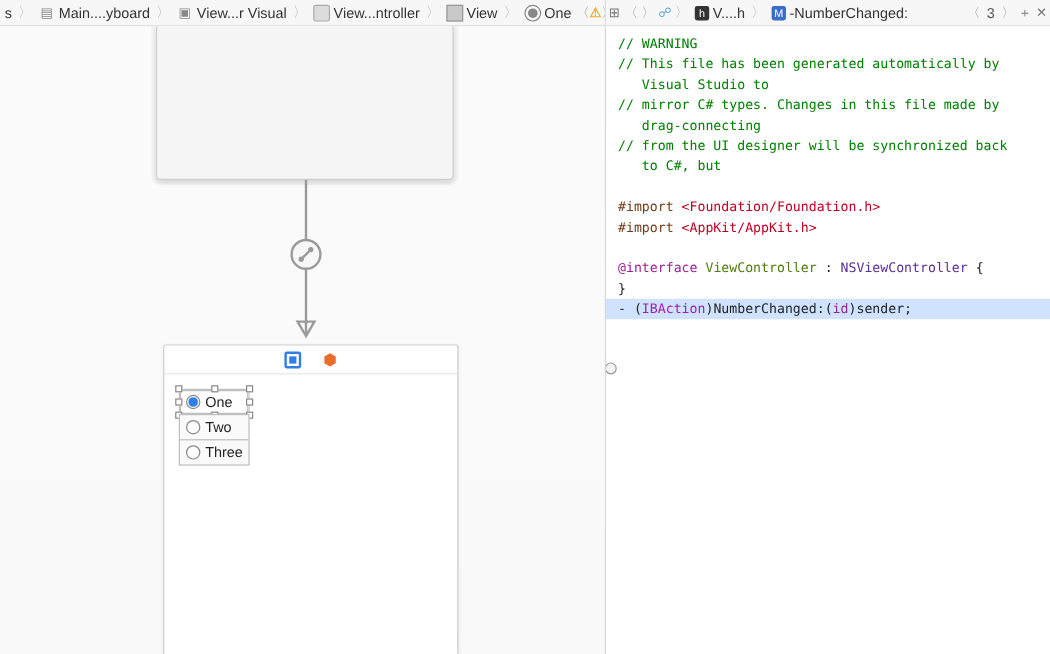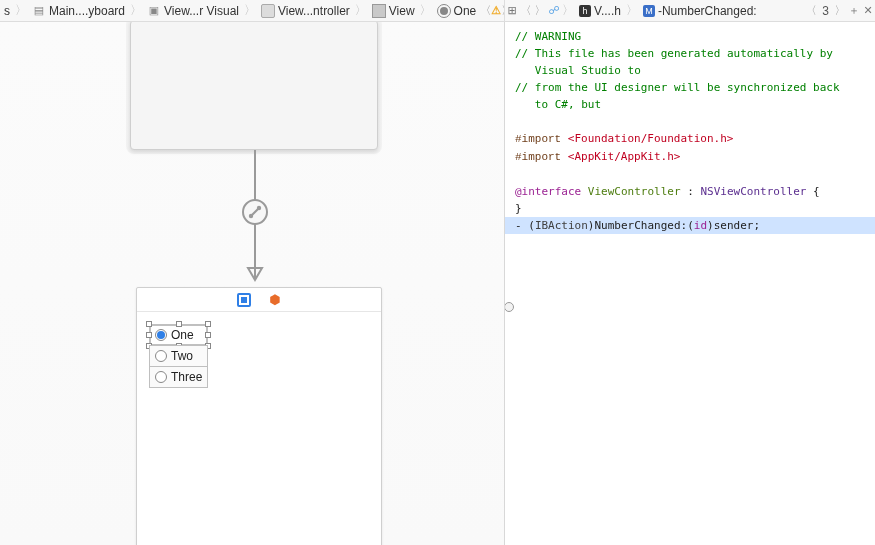--- a/index.html
+++ b/index.html
@@ -152,26 +152,26 @@
   .radio-row.selected .h-tl{ top:-4px; left:-4px; }
   .radio-row.selected .h-tr{ top:-4px; right:-4px; }
   .radio-row.selected .h-bl{ bottom:-4px; left:-4px; }
   .radio-row.selected .h-br{ bottom:-4px; right:-4px; }
   .radio-row.selected .h-tm{ top:-4px; left:50%; margin-left:-3px; }
   .radio-row.selected .h-bm{ bottom:-4px; left:50%; margin-left:-3px; }
   .radio-row.selected .h-ml{ top:50%; left:-4px; margin-top:-3px; }
   .radio-row.selected .h-mr{ top:50%; right:-4px; margin-top:-3px; }
   
   .c-comment { color:#008000; }
-  .c-pp      { color:#6e3d19;font-family:Liberation Mono, monospace; }
+  .c-pp      { color:#6e3d19; }
   .c-header  { color:#c00020; }
   .c-key     { color:#9b2393; }
   .c-cls     { color:#4d7c0f; }
   .c-super   { color:#5b2e8f; }
-  .c-action  { color:#404040; }
+  .c-action  { color:#a21caf; }
   .c-type    { color:#9b2393; }
   .hl-line   { background:#cfe3ff; display:block; margin:0 -4px 0 -10px; padding:0 4px 0 10px; }
   .conn-dot  {
     position:absolute; left:-1px; top:280px;
     width:10px; height:10px; border:1px solid #999; border-radius:50%;
     background:#f3f3f3;
   }
 </style>
 </head>
 <body>
@@ -276,20 +276,21 @@
           <span>Three</span>
         </div>
       </div>
     </div>
   </div>
 
   <div class="panel-right">
     <span class="conn-dot"></span>
     <div class="c-comment">// WARNING</div>
     <div class="c-comment">// This file has been generated automatically by<br>&nbsp;&nbsp;&nbsp;Visual Studio to</div>
+    <div class="c-comment">// mirror C# types. Changes in this file made by<br>&nbsp;&nbsp;&nbsp;drag-connecting</div>
     <div class="c-comment">// from the UI designer will be synchronized back<br>&nbsp;&nbsp;&nbsp;to C#, but</div>
     <div>&nbsp;</div>
     <div><span class="c-pp">#import</span> <span class="c-header">&lt;Foundation/Foundation.h&gt;</span></div>
     <div><span class="c-pp">#import</span> <span class="c-header">&lt;AppKit/AppKit.h&gt;</span></div>
     <div>&nbsp;</div>
     <div><span class="c-key">@interface</span> <span class="c-cls">ViewController</span> : <span class="c-super">NSViewController</span> <span>{</span></div>
     <div>}</div>
     <span class="hl-line"><span>- (</span><span class="c-action">IBAction</span><span>)NumberChanged:(</span><span class="c-type">id</span><span>)sender;</span></span>
     <div>&nbsp;</div>
   </div>

